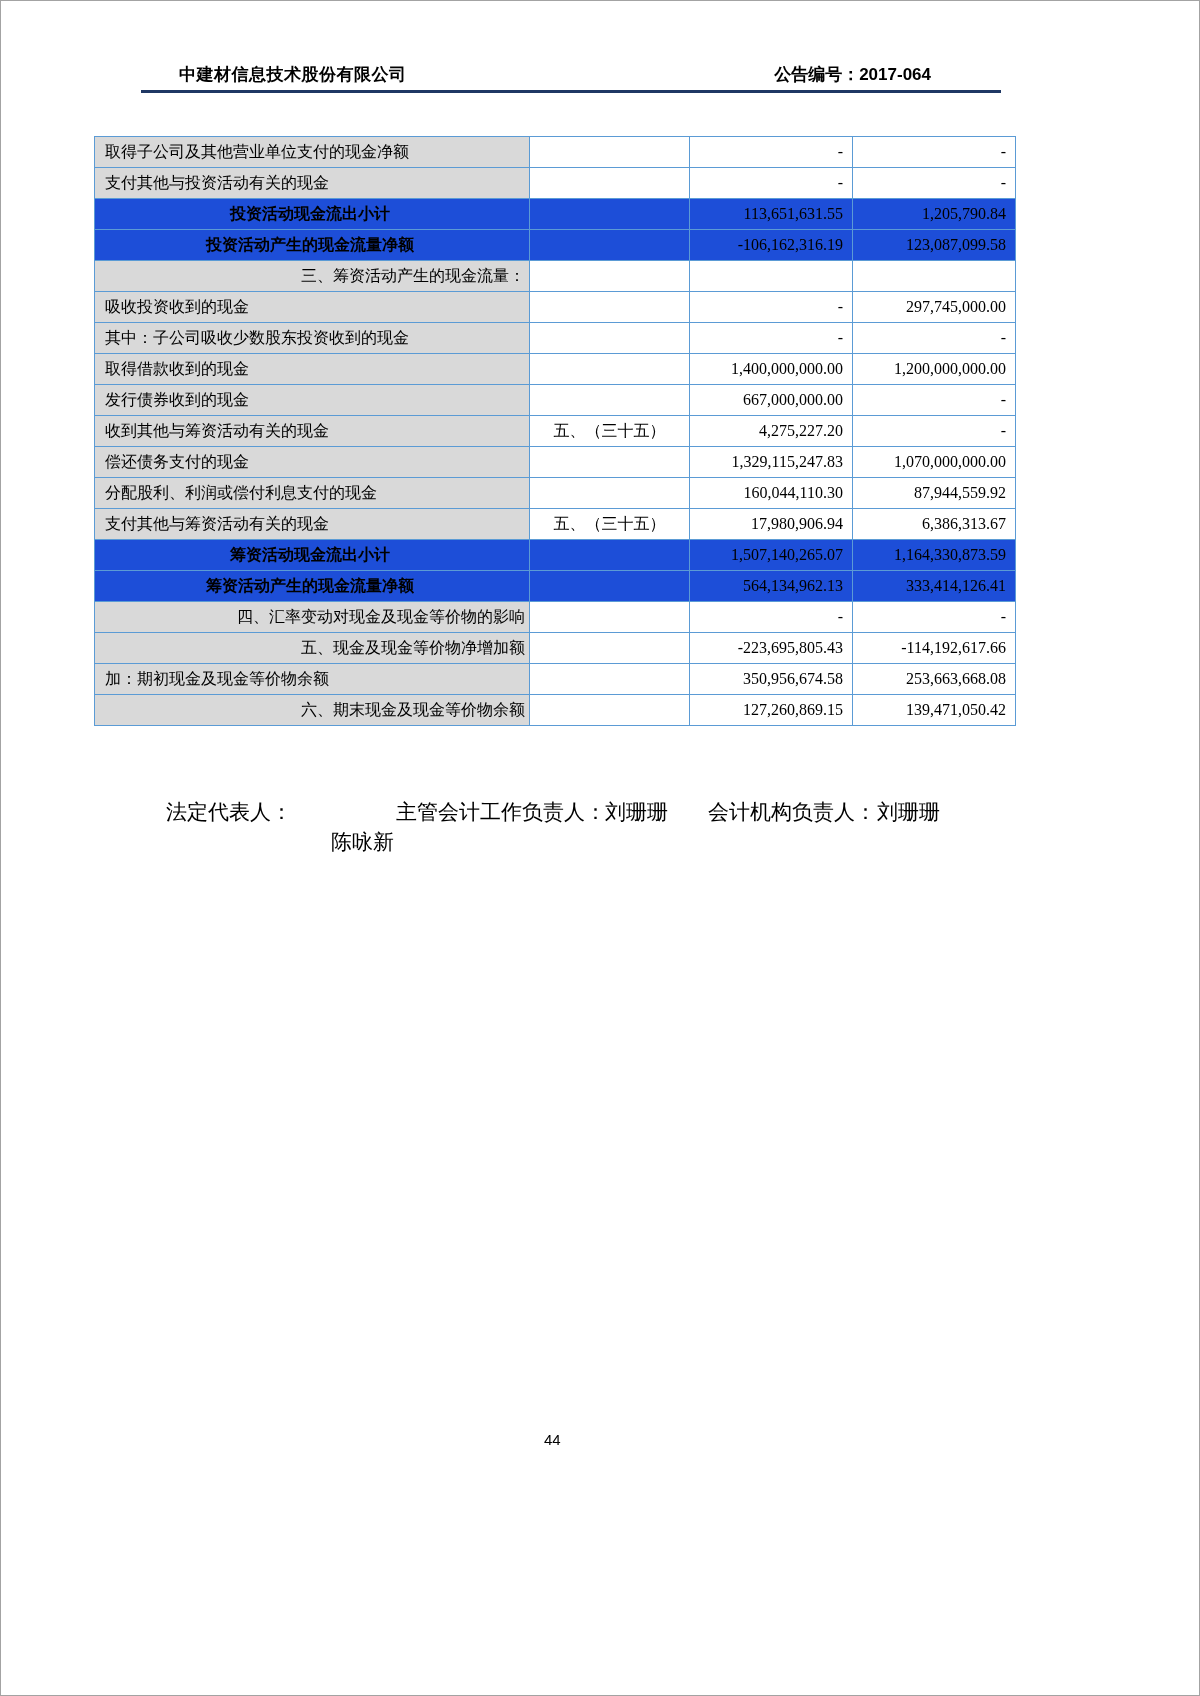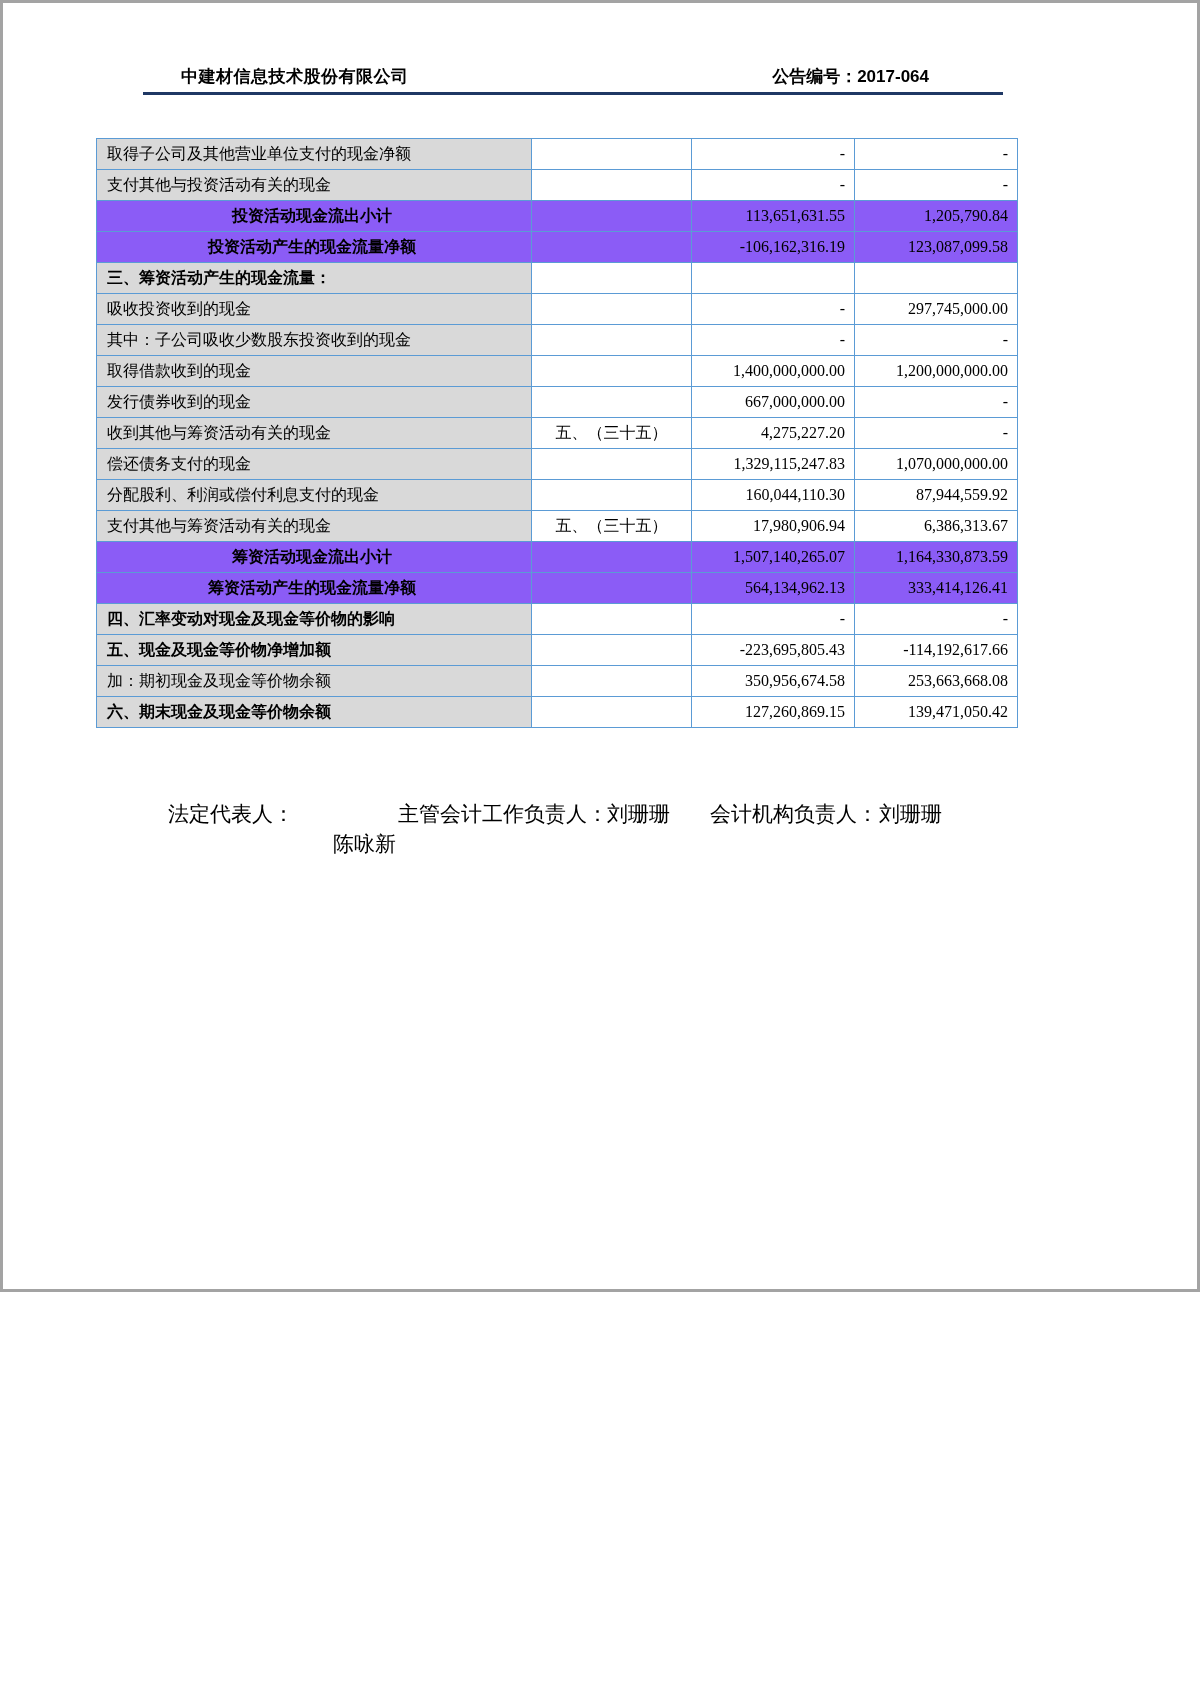--- a/index.html
+++ b/index.html
@@ -1,20 +1,20 @@
 <!DOCTYPE html>
 <html><head>
 <meta charset="utf-8">
 <style>
   html,body { margin:0; padding:0; background:#fff; }
   .page {
     position:relative;
-    width:1200px; height:1292px;
+    width:1200px; height:1696px;
     background:#ffffff;
-    border:3px solid #a3a3a3;
+    border:1px solid #a3a3a3;
     box-sizing:border-box;
     font-family:"Liberation Serif","DejaVu Serif",serif;
     color:#000;
     overflow:hidden;
   }
 
   
   .hdr-company {
     position:absolute; left:178px; top:62px;
     font-family:"Liberation Sans","DejaVu Sans",sans-serif;
@@ -37,23 +37,23 @@
     border:1px solid #5B9BD5;
     height:31px;
     font-size:16px;
     vertical-align:middle;
     overflow:hidden; white-space:nowrap;
     box-sizing:border-box;
   }
   .c-label { width:435px; text-align:left; padding:0 4px 0 10px; background:#D9D9D9;margin-top:8px; }
   .c-note  { width:160px; text-align:center; padding:0 2px; }
   .c-num   { width:163px; text-align:right; padding:0 9px 0 2px; }
-  .r-subtotal td { background:#8b5cf6; }
+  .r-subtotal td { background:#1d4ed8; }
   .r-subtotal .c-label { font-weight:700; text-align:center; padding-left:0; }
-  .r-section .c-label { font-weight:700; }
+  .r-section .c-label { font-weight:400;text-align:right; }
 
   
   .sig-row { position:absolute; top:797px; left:0; width:1200px; height:24px; font-size:21px; }
   .sig-row span { position:absolute; white-space:nowrap; }
   .sig-l1 { left:165px; } .sig-n1 { left:330px;margin-top:30px; }
   .sig-l2 { left:395px; } .sig-n2 { left:604px; }
   .sig-l3 { left:707px; } .sig-n3 { left:876px; }
 
   
   .page-num {
@@ -195,15 +195,15 @@
 
   <div class="sig-row">
     <span class="sig-l1">法定代表人：</span>
     <span class="sig-n1">陈咏新</span>
     <span class="sig-l2">主管会计工作负责人：</span>
     <span class="sig-n2">刘珊珊</span>
     <span class="sig-l3">会计机构负责人：</span>
     <span class="sig-n3">刘珊珊</span>
   </div>
 
-  <div class="page-num">34</div>
+  <div class="page-num">44</div>
 
 </div>
 
 </body></html>

